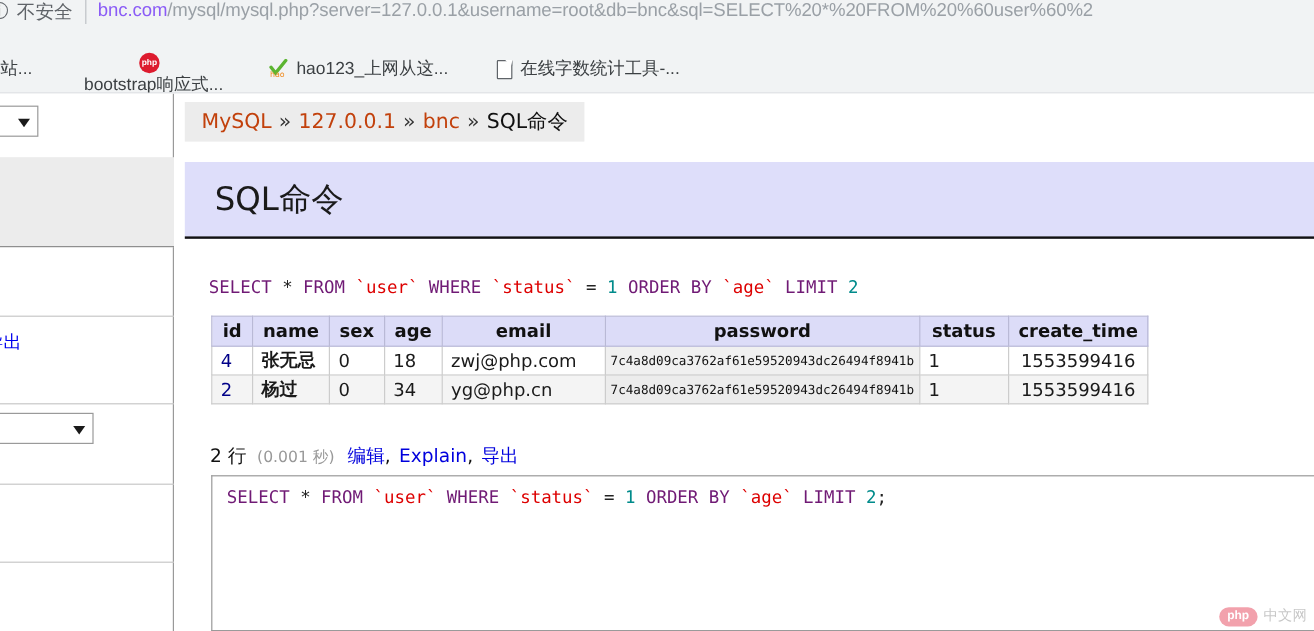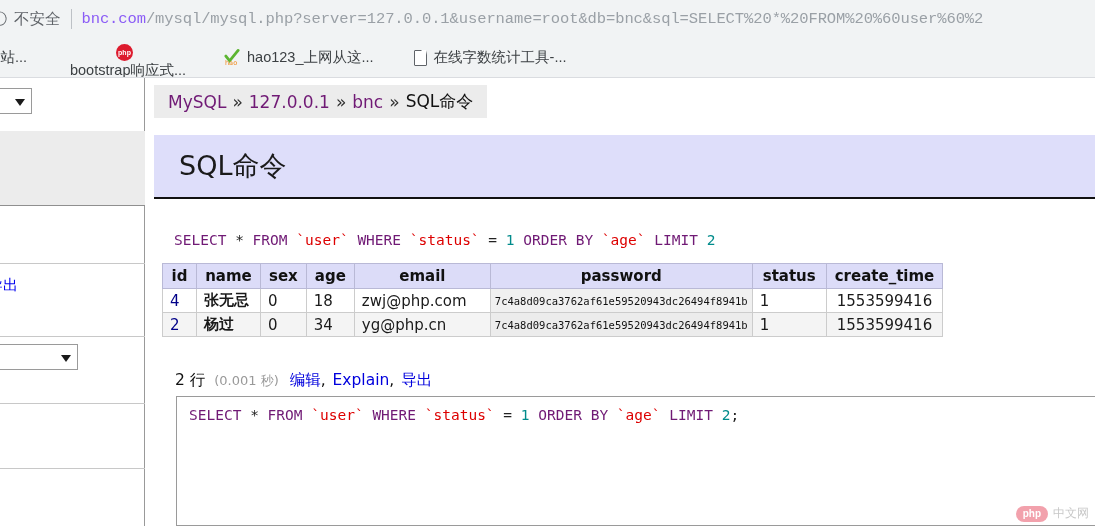--- a/index.html
+++ b/index.html
@@ -14,22 +14,22 @@
   
   #browser-chrome {
     position: absolute; left: 0; top: 0;
     width: 1095px; height: 78px;
     background: #f1f3f4;
   }
 
   #omnibox-row {
     position: absolute; left: 0; top: 0;
     width: 1095px; height: 38px;
-    display: flex; align-items: center;
-    white-space: nowrap; overflow: hidden; font-family: Liberation Mono, monospace;
+    display: flex; align-items: flex-start;
+    white-space: nowrap; overflow: hidden;
   }
   #info-icon {
     width: 16px; margin-left: -8px;
     color: #5f6368; font-size: 15px;
     flex: 0 0 auto;
   }
   #security-label {
     color: #5f6368;
     font-size: 15.5px;
     margin-left: 6px;
@@ -160,21 +160,21 @@
 
   #breadcrumb {
     position: absolute; left: 8px; top: 7px;
     height: 33px;
     padding: 0 14px;
     background: #ececec;
     display: flex; align-items: center;
     font-size: 17px;
     font-family: "DejaVu Sans", sans-serif;
   }
-  #breadcrumb a { color: #701a75; text-decoration: none; }
+  #breadcrumb a { color: #c2410c; text-decoration: none; }
   #breadcrumb .sep { color: #333; margin: 0 6px; }
   #breadcrumb .current { color: #111; }
 
   #title-band {
     position: absolute; left: 8px; top: 57px;
     width: 941px; height: 64px;
     background: #dedefa;
     border-bottom: 2px solid #111;
     display: flex; align-items: center;
   }
@@ -193,21 +193,21 @@
     font-size: 14.5px;
     white-space: nowrap;
   }
   .kw  { color: #701a75; font-weight: normal; }
   .idn { color: #dd0000; }
   .num { color: #008b8b; }
   .op  { color: #222222; }
 
   
   #results-table {
-    position: absolute; left: 16px; top: 185px;
+    position: absolute; left: 30px; top: 185px;
     border-collapse: collapse;
     font-family: "DejaVu Sans", sans-serif;
     font-size: 15px;
   }
   #results-table th {
     background: #dcdcf8;
     border: 1px solid #b9b9d6;
     font-weight: bold;
     color: #111;
     padding: 3px 8px;

